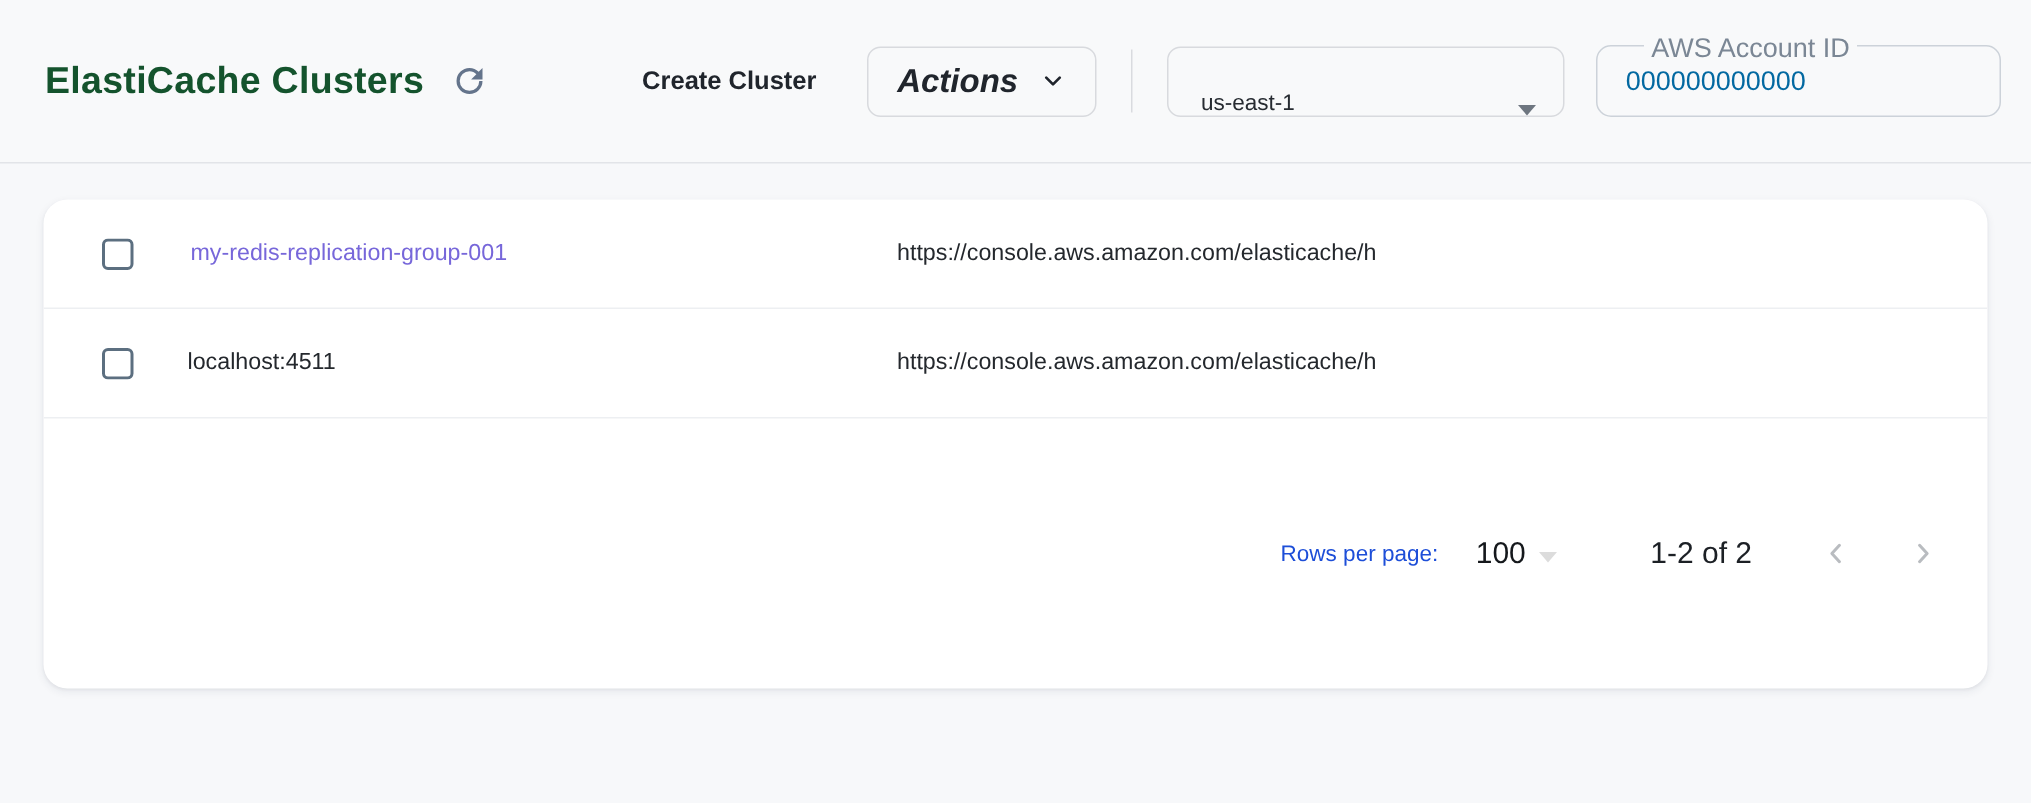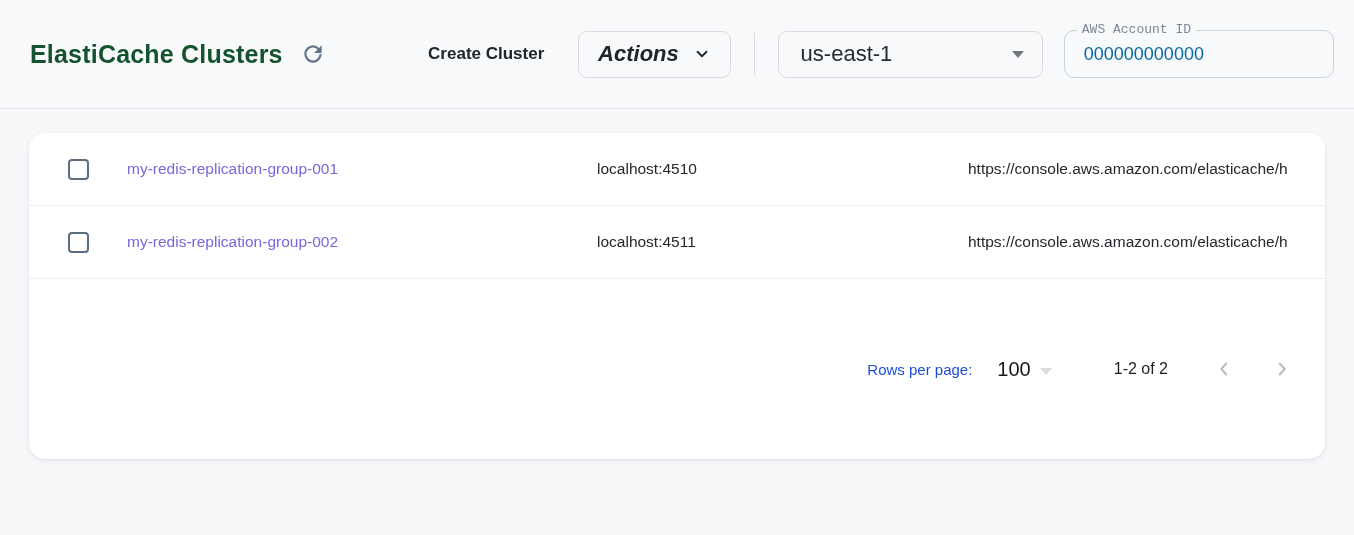--- a/index.html
+++ b/index.html
@@ -68,23 +68,23 @@
     width: 1px; height: 42px;
     background: #d9dbdf;
     margin-left: 23px;
     margin-right: 23px;
   }
   .region-select {
     height: 47px;
     width: 270px;
     border: 1px solid #d8dade;
     border-radius: 9px;
-    display: flex; align-items: center;
+    display: flex; align-items: flex-end;
     padding: 0 18px 0 22px;
-    font-size: 22px;
+    font-size: 15px;
     color: #262b31;
     cursor: pointer;
     background: transparent;
     gap: 18px;
   }
   .region-select .region-value { flex: 1; }
   .caret-down {
     width: 0; height: 0;
     border-left: 6px solid transparent;
     border-right: 6px solid transparent;
@@ -93,27 +93,26 @@
   .account-field {
     position: relative;
     margin-left: 21px;
     width: 276px;
     height: 48px;
     border: 1px solid #ccd2d9;
     border-radius: 10px;
   }
   .account-field .field-label {
     position: absolute;
-    top: -9px; left: 12px;
+    top: -9px; left: 31px;
     padding: 0 5px;
     background: #f8f9fa;
-    font-size: 13px;
+    font-size: 18px;
     color: #7b8795;
     white-space: nowrap;
-    font-family: Liberation Mono, monospace;
   }
   .account-field input {
     width: 100%; height: 100%;
     border: none; background: transparent;
     padding: 0 18px 0 19px;
     font-size: 18px;
     color: #0369a1;
     font-family: "Liberation Sans", sans-serif;
     outline: none;
   }
@@ -195,21 +194,21 @@
   }
   .rows-per-page-value { font-size: 20px; color: #15181c; }
   .caret-down-light {
     width: 0; height: 0;
     border-left: 6px solid transparent;
     border-right: 6px solid transparent;
     border-top: 7px solid #dcdcdc;
     align-self: center;
     margin-top: 4px;
   }
-  .range-label { margin-left: 62px; font-size: 16px; color: #1c2025; }
+  .range-label { margin-left: 62px; font-size: 20px; color: #1c2025; }
   .page-nav-btn {
     border: none; background: transparent;
     width: 26px; height: 26px;
     display: flex; align-items: center; justify-content: center;
     cursor: default;
     padding: 0;
   }
   .prev-btn { margin-left: 43px; }
   .next-btn { margin-left: 32px; }
 </style>
@@ -254,30 +253,26 @@
 <div class="card">
 
 
   <div class="t-row t-data">
     <div class="cell checkbox-cell">
       <span class="checkbox"></span>
     </div>
     <div class="cell body-cell cell-id">
       <a class="cluster-link">my-redis-replication-group-001</a>
     </div>
-    <div class="cell body-cell cell-ep">localhost:4510</div>
     <div class="cell body-cell cell-url">https://console.aws.amazon.com/elasticache/h</div>
   </div>
 
   <div class="t-row t-data">
     <div class="cell checkbox-cell">
       <span class="checkbox"></span>
-    </div>
-    <div class="cell body-cell cell-id">
-      <a class="cluster-link">my-redis-replication-group-002</a>
     </div>
     <div class="cell body-cell cell-ep">localhost:4511</div>
     <div class="cell body-cell cell-url">https://console.aws.amazon.com/elasticache/h</div>
   </div>
 
   <div class="t-footer">
     <span class="rows-per-page-label">Rows per page:</span>
     <button class="rows-per-page-select">
       <span class="rows-per-page-value">100</span>
       <span class="caret-down-light"></span>

